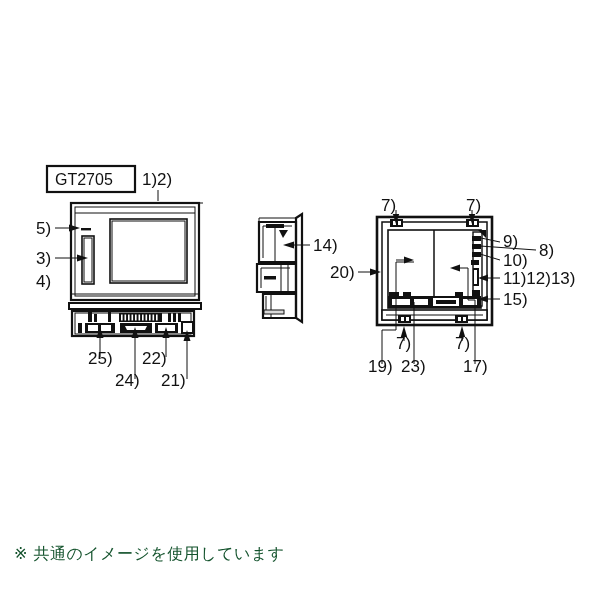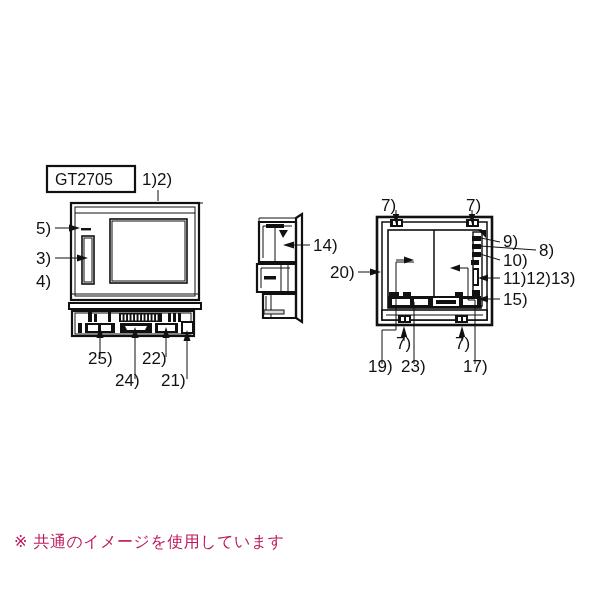--- a/index.html
+++ b/index.html
@@ -24,23 +24,23 @@
   svg#diagram {
     position: absolute;
     left: 0; top: 0;
     width: 600px;
     height: 600px;
     display: block;
   }
   .footnote {
     position: absolute;
     left: 14px;
-    top: 532px;
+    top: 544px;
     font-size: 16px;
-    color: #be185d;
+    color: #14532d;
     font-family: "DejaVu Sans", sans-serif;
     letter-spacing: 0.5px;
     white-space: nowrap;
   }
   .unit {
     position: absolute;
     right: 18px;
     top: 556px;
     font-size: 25px;
     font-weight: bold;

